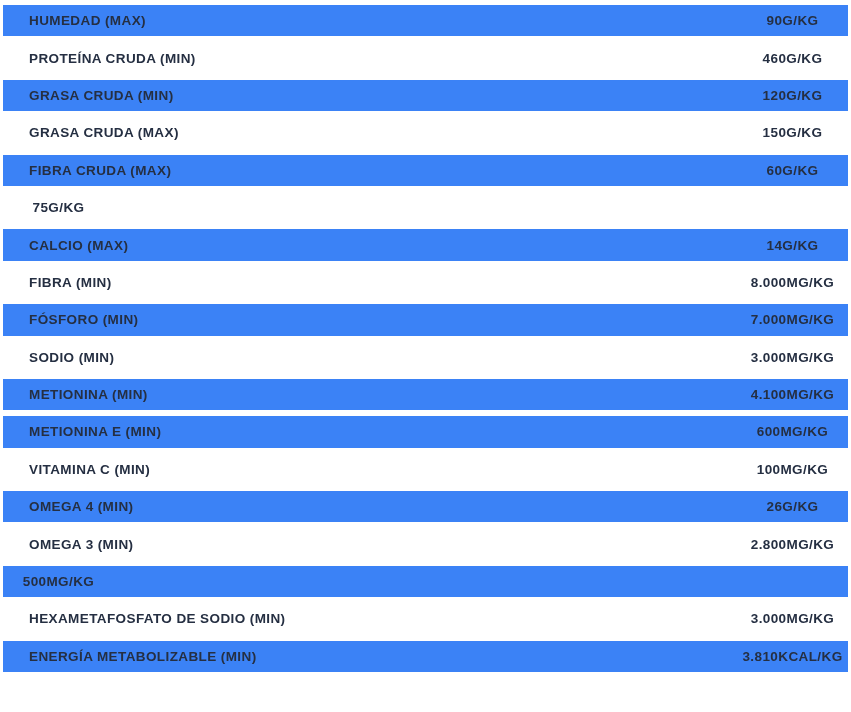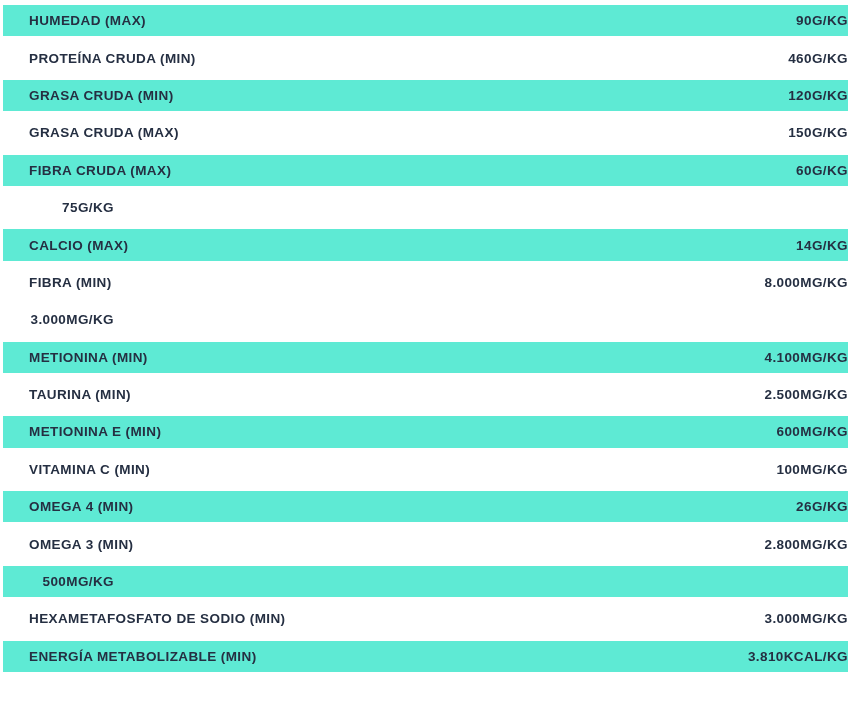--- a/index.html
+++ b/index.html
@@ -18,40 +18,40 @@
     width: 851px;
     padding: 2px 3px 0 3px;
   }
   .row {
     box-sizing: border-box;
     height: 37.4px;
     display: flex;
     align-items: center;
   }
   .row.striped {
-    background: #5eead4;
+    background: #3b82f6;
     background-clip: padding-box;
     border-top: 3px solid #ffffff;
     border-bottom: 3px solid #ffffff;
   }
   .cell {
     color: #252f42;
     font-size: 13.5px;
     font-weight: bold;
     letter-spacing: 0.4px;
     white-space: nowrap;
   }
   .cell.label {
     flex: 1 1 auto;
     padding-left: 26px;
   }
   .cell.value {
     flex: 0 0 111px;
     width: 111px;
-    text-align: right;
+    text-align: center;
   }
 </style>
 </head>
 <body>
 
 <div class="nutrition-table">
   <div class="row striped">
     <span class="cell label">HUMEDAD (MAX)</span>
     <span class="cell value">90G/KG</span>
   </div>
@@ -83,34 +83,35 @@
   <div class="row striped">
     <span class="cell label">CALCIO (MAX)</span>
     <span class="cell value">14G/KG</span>
   </div>
 
   <div class="row">
     <span class="cell label">FIBRA (MIN)</span>
     <span class="cell value">8.000MG/KG</span>
   </div>
 
+  <div class="row striped">
+    <span class="cell label">FÓSFORO (MIN)</span>
+    <span class="cell value">7.000MG/KG</span>
+  </div>
 
   <div class="row">
+    <span class="cell label">SODIO (MIN)</span>
     <span class="cell value">3.000MG/KG</span>
   </div>
 
   <div class="row striped">
     <span class="cell label">METIONINA (MIN)</span>
     <span class="cell value">4.100MG/KG</span>
   </div>
 
-  <div class="row">
-    <span class="cell label">TAURINA (MIN)</span>
-    <span class="cell value">2.500MG/KG</span>
-  </div>
 
   <div class="row striped">
     <span class="cell label">METIONINA E (MIN)</span>
     <span class="cell value">600MG/KG</span>
   </div>
 
   <div class="row">
     <span class="cell label">VITAMINA C (MIN)</span>
     <span class="cell value">100MG/KG</span>
   </div>

